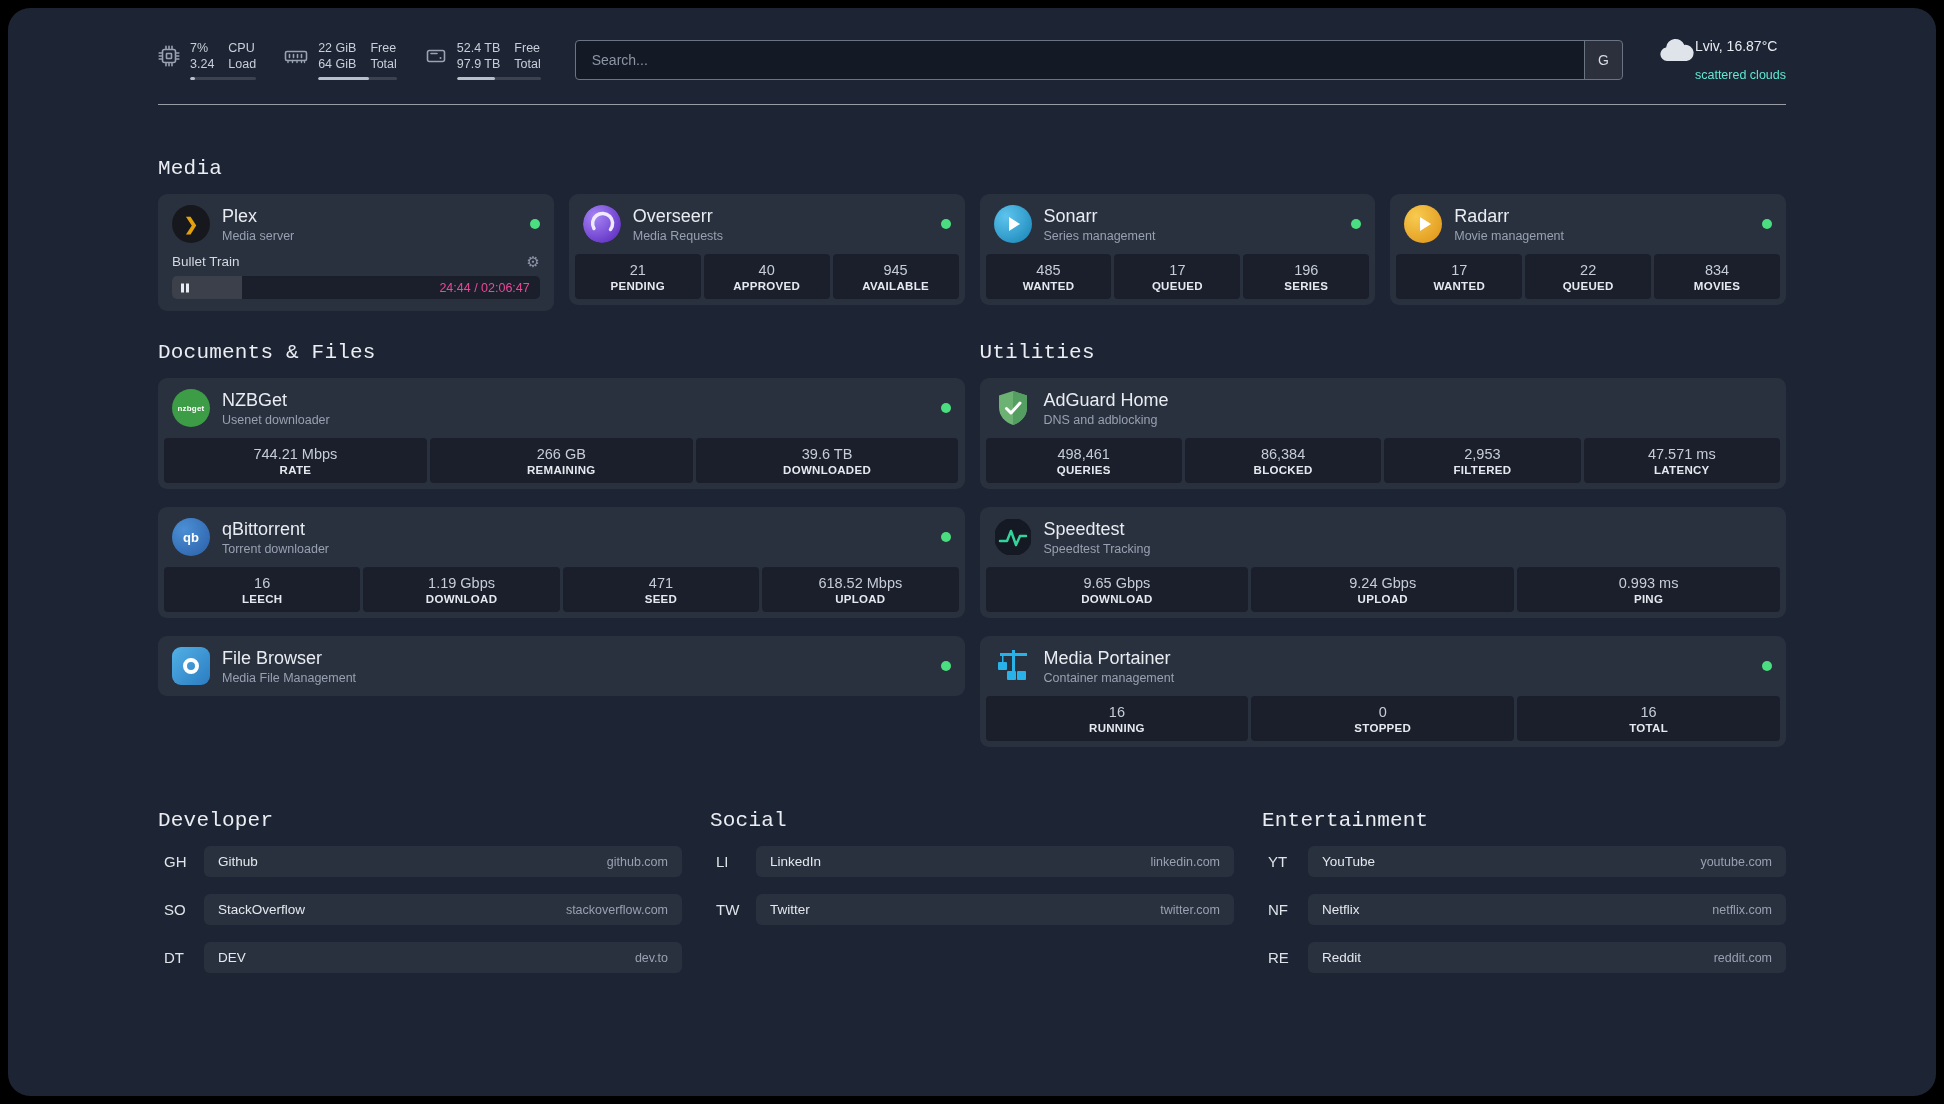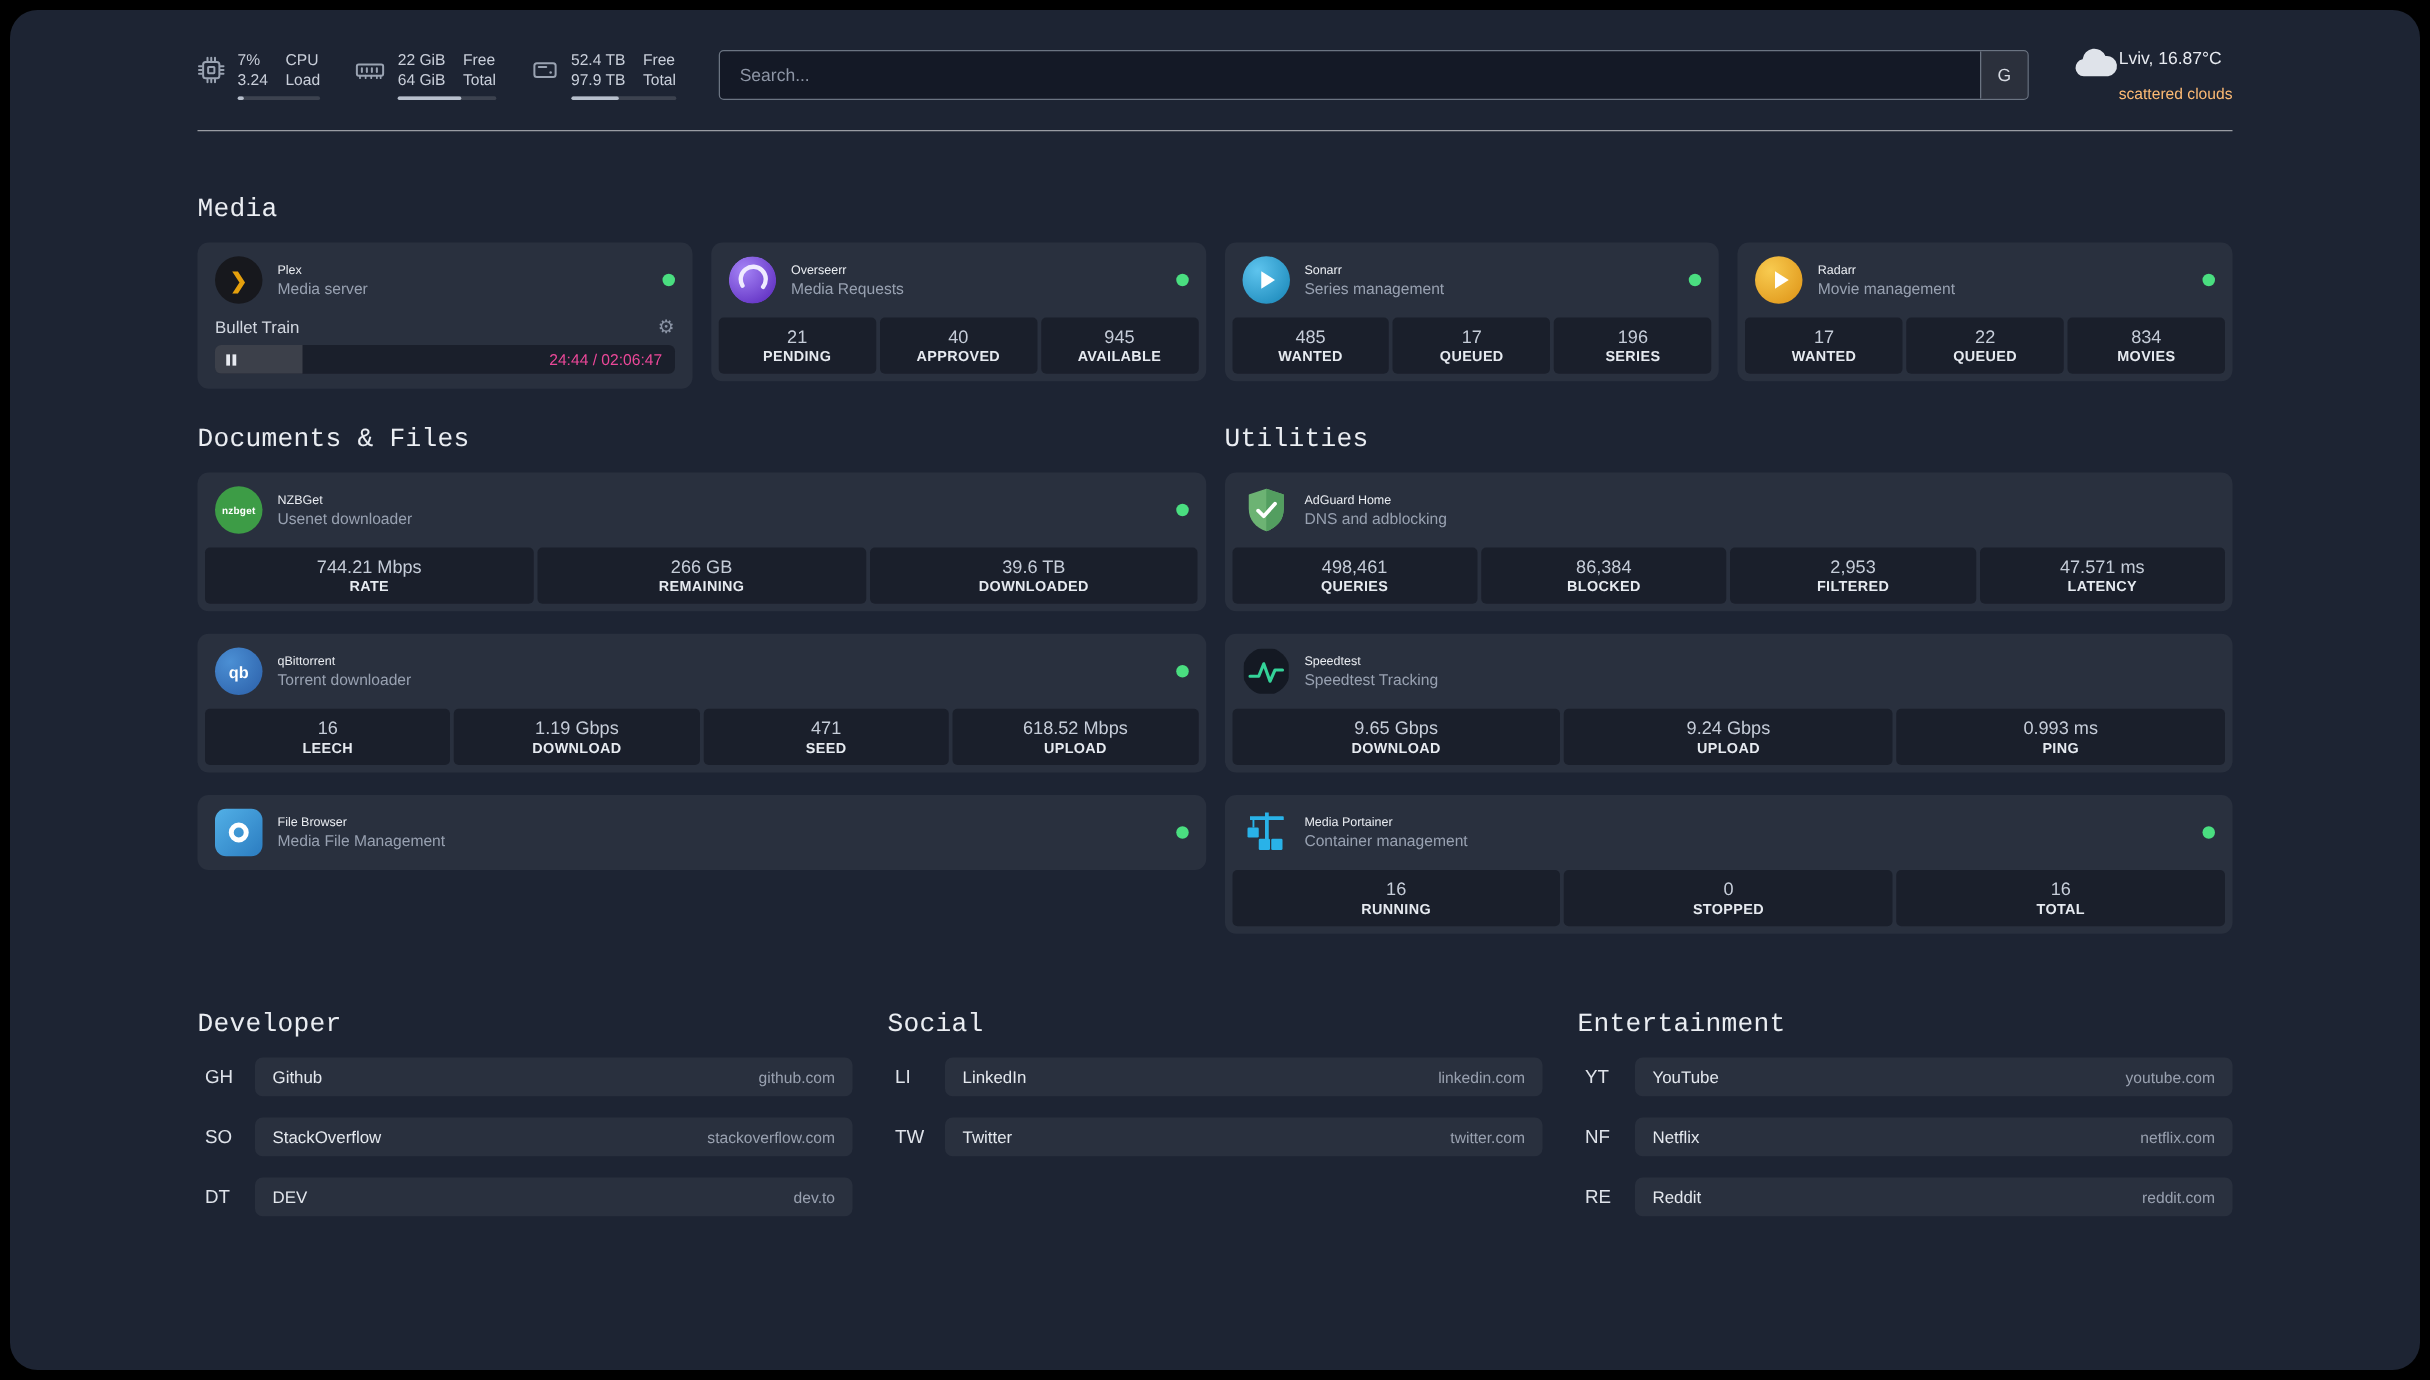--- a/index.html
+++ b/index.html
@@ -14,33 +14,33 @@
   .res-icon { margin-top:5px; color:#9aa3b2; flex:none; }
   .res-grid { display:grid; grid-template-columns:auto auto; column-gap:14px; font-size:12.5px; color:#c9cfda; line-height:16px; }
   .res-bar { margin-top:5px; height:3.5px; background:rgba(255,255,255,0.14); border-radius:2px; overflow:hidden; }
   .res-fill { display:block; height:100%; background:#b7bfcc; border-radius:2px; width:0; }
   .searchbar { flex:1; margin:0 34px; display:flex; align-items:stretch; height:40px; background:rgba(10,14,23,0.45); border:1px solid #6b7482; border-radius:4px; overflow:hidden; }
   .searchbar input { flex:1; background:transparent; border:0; outline:none; padding:0 16px; font-size:14px; color:#e6e9ef; font-family:inherit; }
   .searchbar input::placeholder { color:#8d95a5; }
   .search-engine { width:38px; display:flex; align-items:center; justify-content:center; background:rgba(255,255,255,0.10); border:0; border-left:1px solid #6b7482; color:#d6dae2; font-size:14px; cursor:pointer; font-family:inherit; }
   .weather { display:flex; align-items:flex-start; }
   .weather-text .w1 { font-size:14px; color:#e8ebf1; }
-  .weather-text .w2 { font-size:12.5px; color:#fdba74; margin-top:14px; }
+  .weather-text .w2 { font-size:12.5px; color:#5eead4; margin-top:14px; }
   .divider { border:0; border-top:1.5px solid rgba(255,255,255,0.55); margin-top:22px; }
 
   
   .section-title { font-size:21px; font-weight:500; color:#eaedf2; letter-spacing:0.2px;font-family:Liberation Mono, monospace; }
   .media-section { margin-top:52px; }
   .cards-4 { margin-top:14px; display:grid; grid-template-columns:repeat(4,1fr); gap:15px; align-items:start; }
   .two-col { margin-top:30px; display:grid; grid-template-columns:1fr 1fr; gap:15px; align-items:start; }
   .col .card-stack { margin-top:14px; display:flex; flex-direction:column; gap:18px; }
   .card { background:rgba(255,255,255,0.055); border-radius:9px; }
   .card-head { display:flex; align-items:center; gap:12px; padding:11px 14px; }
   .app-icon { width:38px; height:38px; border-radius:50%; display:flex; align-items:center; justify-content:center; flex:none; overflow:hidden; }
-  .svc-name { font-size:10px; color:#e9ecf1; font-weight:500; }
+  .svc-name { font-size:18px; color:#e9ecf1; font-weight:500; }
   .svc-desc { font-size:12.5px; color:#98a1b1; margin-top:2px; }
   .status-dot { width:10px; height:10px; border-radius:50%; background:var(--status-online,#4ade80); margin-left:auto; flex:none; }
   .stats { display:flex; gap:3px; padding:0 6px 6px; }
   .stat { flex:1; background:rgba(8,12,20,0.45); border-radius:4px; text-align:center; padding:8px 4px 7px; }
   .stat-val { font-size:14.5px; color:#c6cdd9; }
   .stat-lab { font-size:11.5px; font-weight:700; color:#e6eaf0; margin-top:2px; letter-spacing:0.3px; }
 
   
   .np { padding:0 14px 12px; }
   .np-head { display:flex; align-items:center; justify-content:space-between; }

